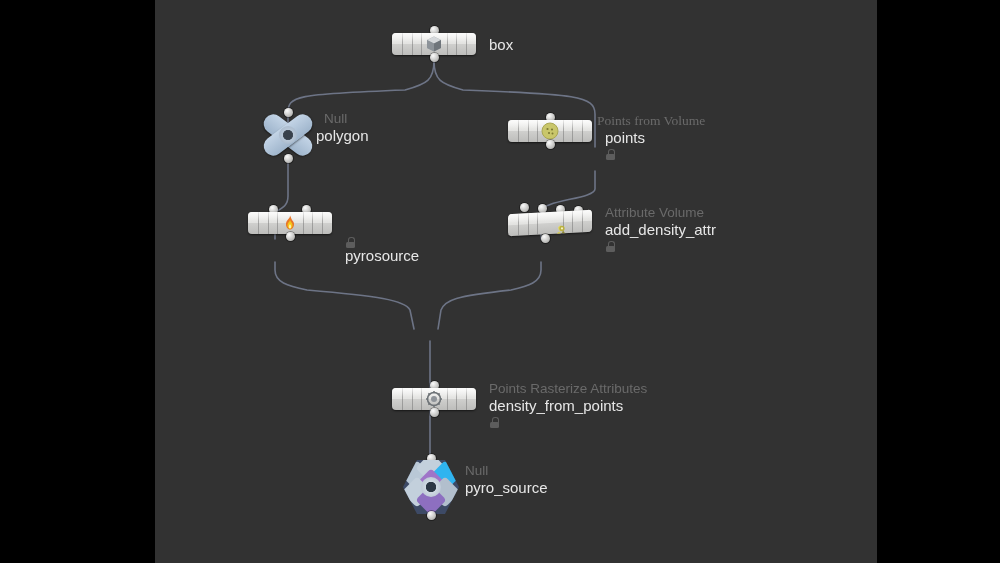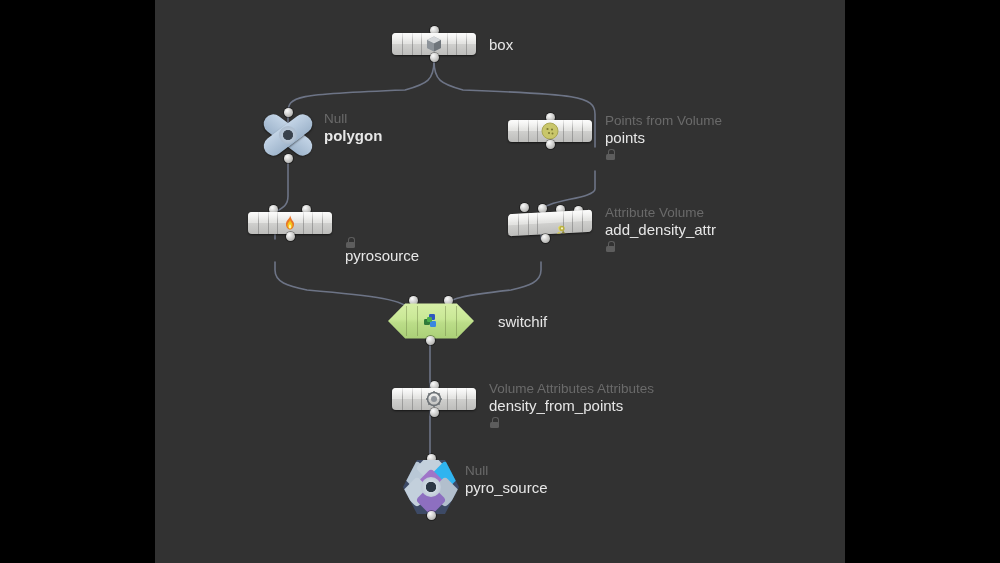--- a/index.html
+++ b/index.html
@@ -1,20 +1,20 @@
 <!DOCTYPE html>
 <html><head>
 <meta charset="utf-8">
 <style>
   html,body{margin:0;padding:0;background:#000;}
   body{width:1000px;height:563px;overflow:hidden;
        font-family:"Liberation Sans","DejaVu Sans",sans-serif;}
   #screen{position:relative;width:1000px;height:563px;background:#000;}
   #canvas{position:absolute;left:155px;top:0;width:690px;height:563px;
-          background:#323232;overflow:hidden;}
+          background:#323232;overflow:hidden;padding-left:32px;}
   #wires{position:absolute;left:0;top:0;width:690px;height:563px;}
   .node{position:absolute;}
   
   .body{position:relative;width:84px;height:22px;border-radius:4px;
         background:linear-gradient(180deg,#f2f2f0 0%,#e3e3e1 48%,#cfcfcd 52%,#bdbdbb 100%);
         box-shadow:0 1px 2px rgba(0,0,0,.55);overflow:hidden;}
   .body .stripes{position:absolute;inset:0;}
   .body .stripes i{position:absolute;top:0;bottom:0;width:1px;background:rgba(120,120,120,.55);}
   .body .gloss{position:absolute;left:0;right:0;top:0;height:9px;
                background:linear-gradient(180deg,rgba(255,255,255,.75),rgba(255,255,255,0));}
@@ -121,21 +121,21 @@
 
     <div class="node" style="left:103px;top:113px;">
       <div class="dot" style="left:25.5px;top:-5px;"></div>
       <div class="nullwrap">
         <div class="blade b1"></div>
         <div class="blade b2"></div>
         <div class="hub"></div>
       </div>
       <div class="dot" style="left:25.5px;top:41px;"></div>
       <div class="lbl type" style="left:66px;top:-2px;">Null</div>
-      <div class="lbl name" style="left:66px;top:14px;font-weight:bold;">polygon</div>
+      <div class="lbl name" style="left:58px;top:14px;">polygon</div>
     </div>
 
     <div class="node" style="left:353px;top:120px;">
       <div class="dot" style="left:37.5px;top:-7px;"></div>
       <div class="body">
         <div class="stripes">
           <i style="left:10px"></i>
             <i style="left:20px"></i>
             <i style="left:29px"></i>
           <i style="left:55px"></i>
@@ -148,21 +148,21 @@
             <circle cx="9" cy="9" r="8" fill="#c9c66a"></circle>
             <circle cx="9" cy="9" r="8" fill="none" stroke="#a9a654" stroke-width="1"></circle>
             <circle cx="6.5" cy="7" r="1.1" fill="#7d7a33"></circle>
             <circle cx="11" cy="7.5" r="1.1" fill="#7d7a33"></circle>
             <circle cx="8" cy="11" r="1.1" fill="#7d7a33"></circle>
             <circle cx="11.5" cy="11.5" r="1" fill="#7d7a33"></circle>
           </svg>
         </div>
       </div>
       <div class="dot" style="left:37.5px;top:20px;"></div>
-      <div class="lbl type" style="left:97px;top:-7px;">Points from Volume</div>
+      <div class="lbl type" style="left:89px;top:-7px;font-family:Liberation Serif, serif;">Points from Volume</div>
       <div class="lbl name" style="left:97px;top:9px;">points</div>
       <div class="lock" style="left:98px;top:29px;">
         <s></s>
           <b></b>
       </div>
     </div>
 
     <div class="node" style="left:93px;top:212px;">
       <div class="dot" style="left:21px;top:-7px;"></div>
       <div class="dot" style="left:54px;top:-7px;"></div>
@@ -219,43 +219,20 @@
       </div>
       <div class="dot" style="left:33px;top:22px;"></div>
       <div class="lbl type" style="left:97px;top:-7px;">Attribute Volume</div>
       <div class="lbl name" style="left:97px;top:9px;">add_density_attr</div>
       <div class="lock" style="left:98px;top:29px;">
         <s></s>
           <b></b>
       </div>
     </div>
 
-    <div class="node" style="left:233px;top:302px;">
-      <div class="dot" style="left:21px;top:-6px;"></div>
-      <div class="dot" style="left:56px;top:-6px;"></div>
-      <div class="lens">
-        <div class="rim"></div>
-        <div class="shape">
-          <div class="vl" style="left:18px"></div>
-          <div class="vl" style="left:29px"></div>
-          <div class="vl" style="left:57px"></div>
-          <div class="vl" style="left:68px"></div>
-        </div>
-        <div class="ic">
-          <svg width="20" height="20" viewBox="0 0 20 20">
-            <rect x="3" y="8" width="6" height="6" rx="1.2" fill="#2f7a3a"></rect>
-            <rect x="8" y="3" width="6" height="6" rx="1.2" fill="#2f58c0"></rect>
-            <rect x="9" y="10" width="6" height="6" rx="1.2" fill="#3a86e0"></rect>
-            <rect x="6" y="6" width="5" height="5" rx="1.2" fill="#4cae4c"></rect>
-          </svg>
-        </div>
-      </div>
-      <div class="dot" style="left:38px;top:34px;"></div>
-      <div class="lbl name" style="left:110px;top:11px;">switchif</div>
-    </div>
 
     <div class="node" style="left:237px;top:388px;">
       <div class="dot" style="left:37.5px;top:-7px;"></div>
       <div class="body">
         <div class="stripes">
           <i style="left:10px"></i>
             <i style="left:20px"></i>
             <i style="left:29px"></i>
           <i style="left:55px"></i>
             <i style="left:64px"></i>
@@ -273,21 +250,21 @@
                 <line x1="14.8" y1="9" x2="17" y2="9"></line>
               <line x1="3.4" y1="3.4" x2="4.9" y2="4.9"></line>
                 <line x1="13.1" y1="13.1" x2="14.6" y2="14.6"></line>
               <line x1="14.6" y1="3.4" x2="13.1" y2="4.9"></line>
                 <line x1="4.9" y1="13.1" x2="3.4" y2="14.6"></line>
             </g>
           </svg>
         </div>
       </div>
       <div class="dot" style="left:37.5px;top:20px;"></div>
-      <div class="lbl type" style="left:97px;top:-7px;">Volume Attributes Attributes</div>
+      <div class="lbl type" style="left:97px;top:-7px;">Points Rasterize Attributes</div>
       <div class="lbl name" style="left:97px;top:9px;">density_from_points</div>
       <div class="lock" style="left:98px;top:29px;">
         <s></s>
           <b></b>
       </div>
     </div>
 
     <div class="node" style="left:248px;top:459px;">
       <div class="dot" style="left:23.5px;top:-5px;"></div>
       <div class="hexwrap">

